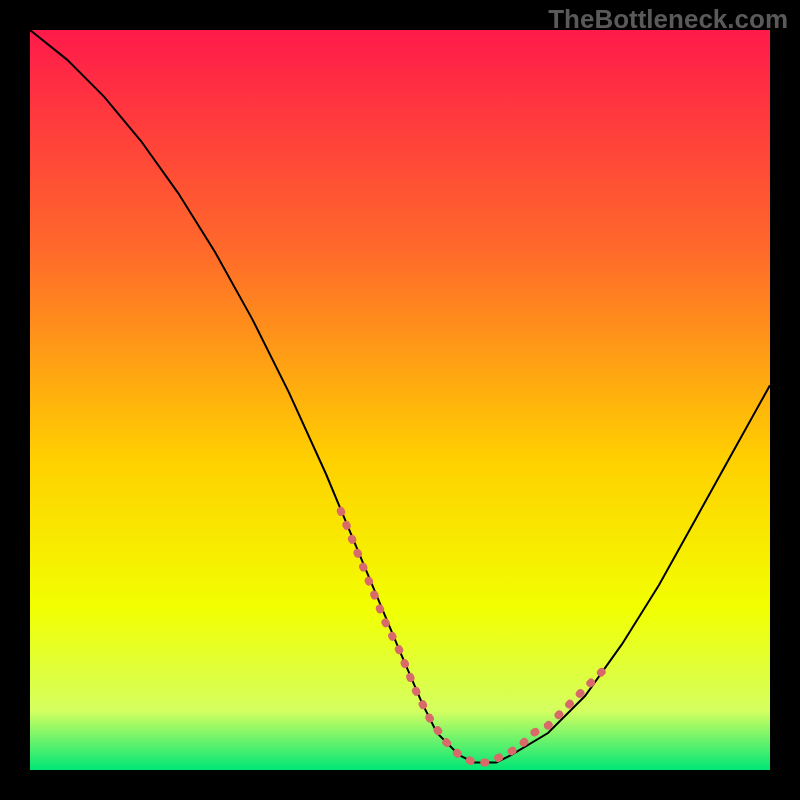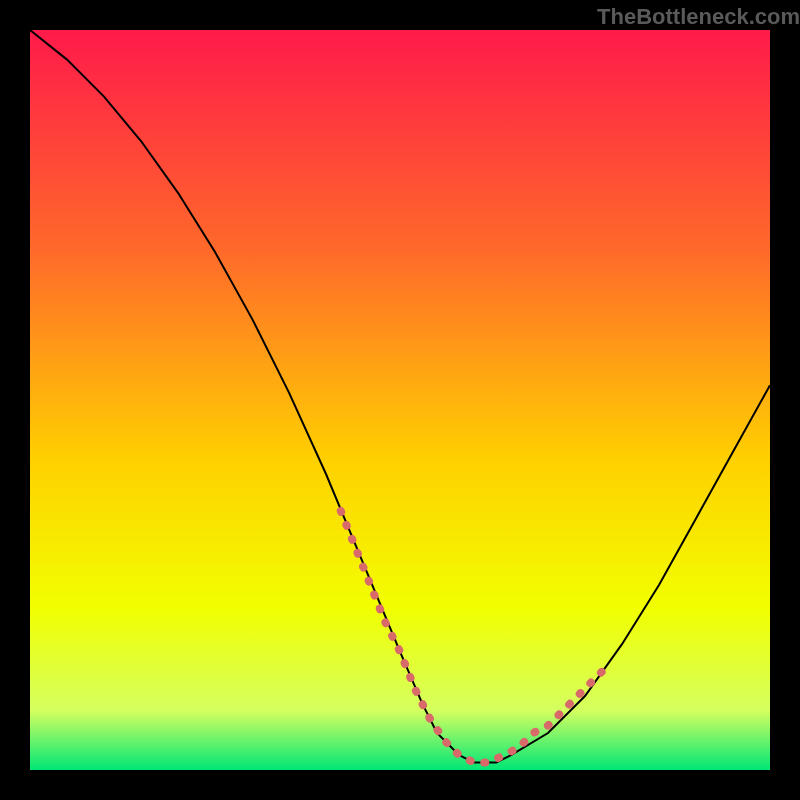--- a/index.html
+++ b/index.html
@@ -7,23 +7,23 @@
     padding: 0;
     width: 800px;
     height: 800px;
     background: #000;
     position: relative;
     font-family: Arial, sans-serif;
   }
   .watermark {
     position: absolute;
     top: 4px;
-    right: 0;
+    right: 12px;
     color: #5a5a5a;
-    font-size: 22px;
+    font-size: 26px;
     font-weight: bold;
     z-index: 10;
   }
   .plot-area {
     position: absolute;
     left: 30px;
     top: 30px;
     width: 740px;
     height: 740px;
   }

